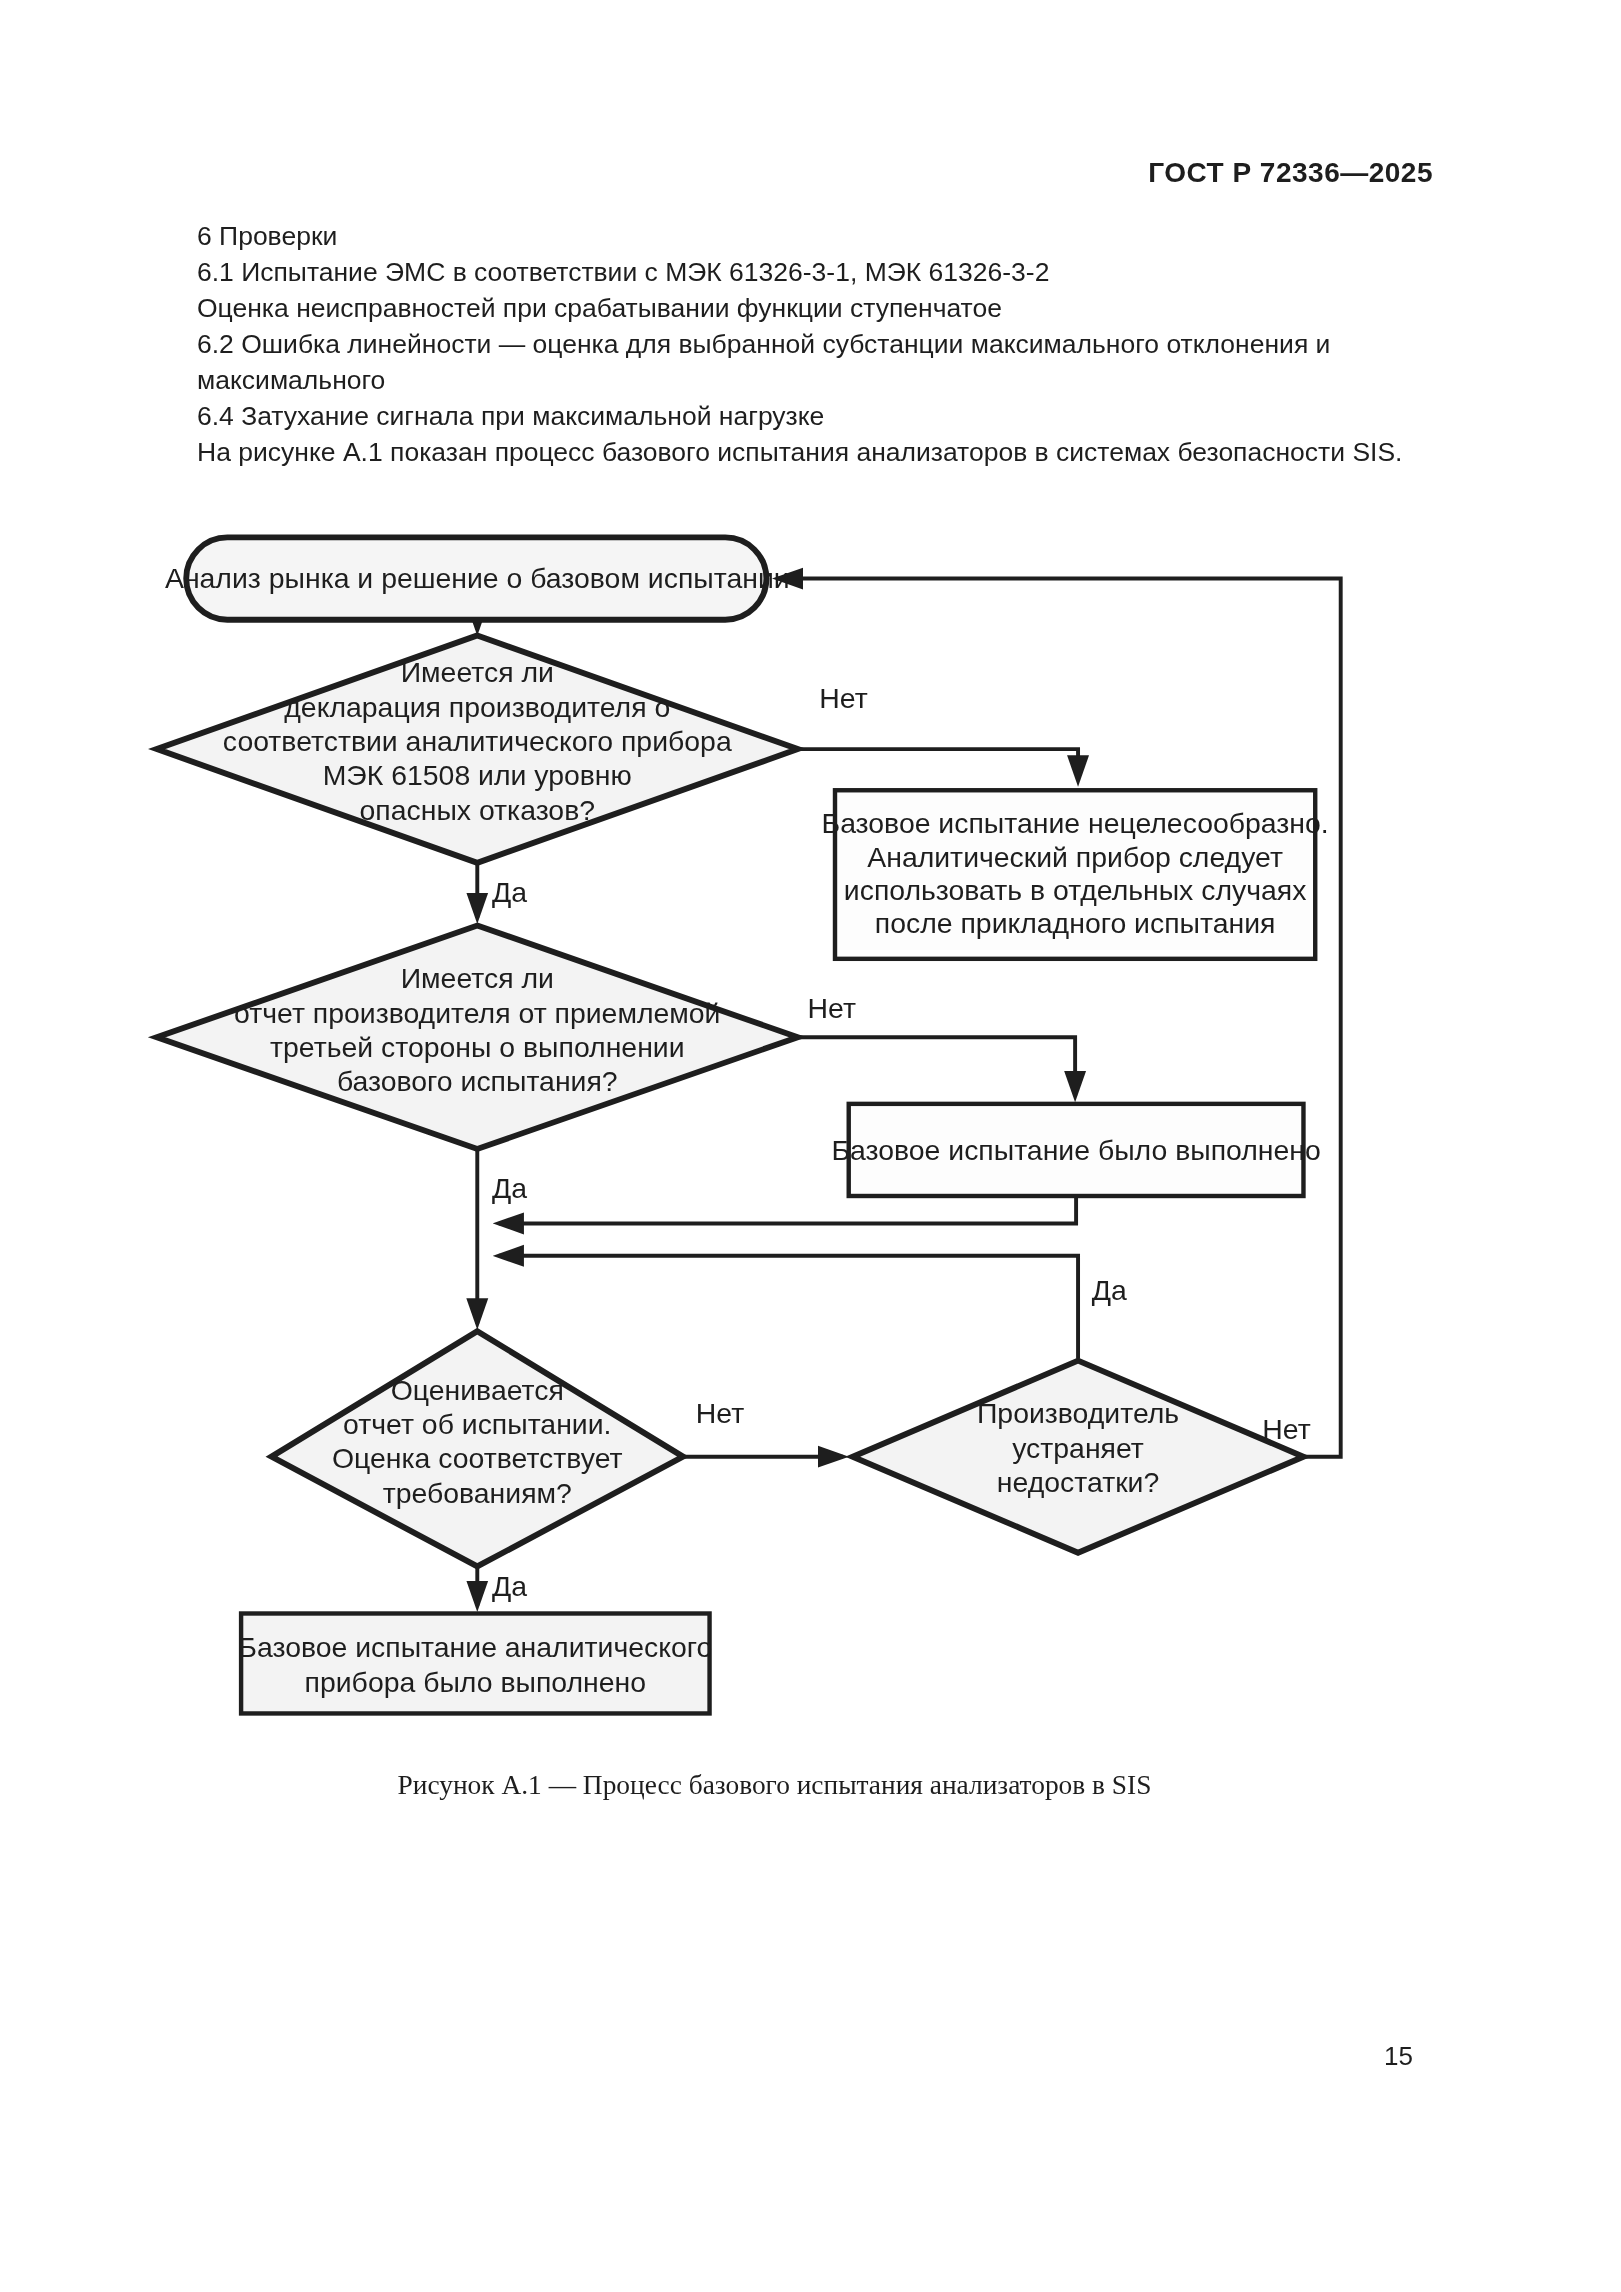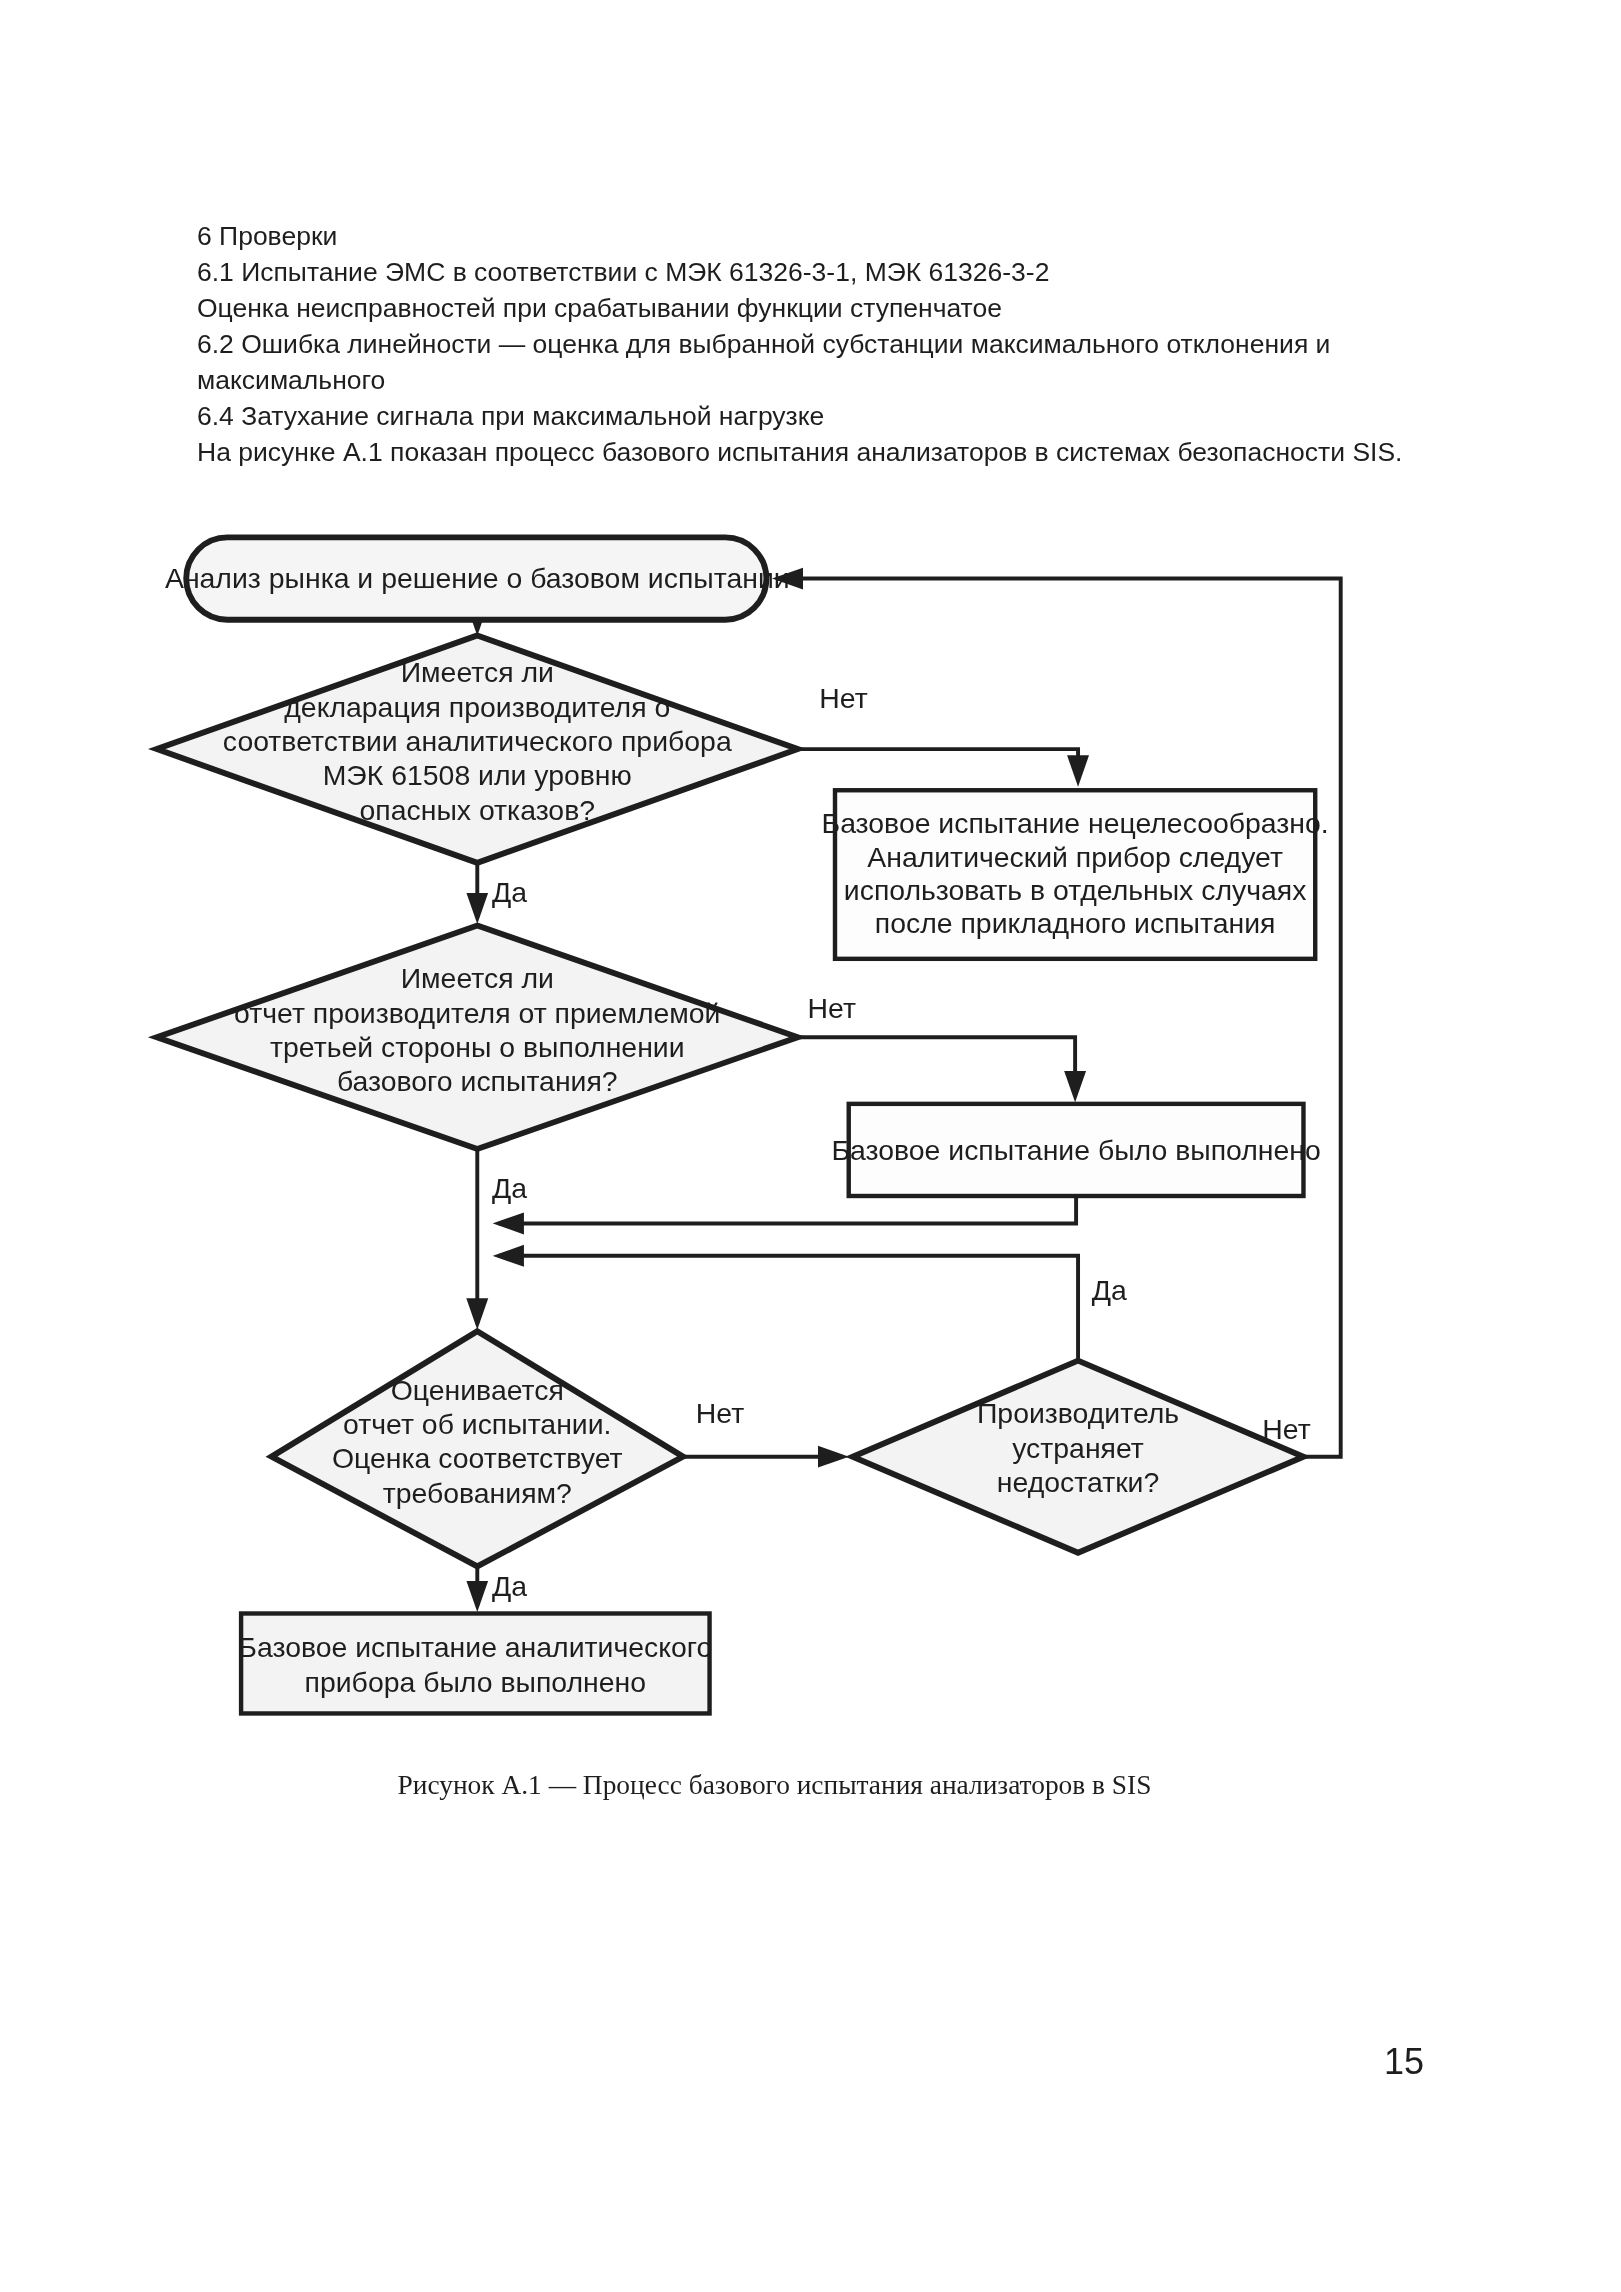--- a/index.html
+++ b/index.html
@@ -38,28 +38,29 @@
   .caption{
     position:absolute;
     top:1770px;left:0;width:1549px;
     text-align:center;
     font-size:27.4px;
     font-family:Liberation Serif, serif;
   }
   .page-number{
     position:absolute;
     top:2041px;left:1384px;
-    font-size:36px;
+    font-size:26px;
   }
 </style>
 </head>
 <body>
 
 <div class="page">
 
+  <div class="header">ГОСТ Р 72336—2025</div>
 
   <div class="body-text">
     <p class="indent">6 Проверки</p>
     <p class="indent">6.1 Испытание ЭМС в соответствии с МЭК 61326-3-1, МЭК 61326-3-2</p>
     <p class="indent">Оценка неисправностей при срабатывании функции ступенчатое</p>
     <p class="indent">6.2 Ошибка линейности — оценка для выбранной субстанции максимального отклонения и максимального</p>
     <p class="indent">6.4 Затухание сигнала при максимальной нагрузке</p>
     <p class="indent">На рисунке А.1 показан процесс базового испытания анализаторов в системах безопасности SIS.</p>
   </div>
 

